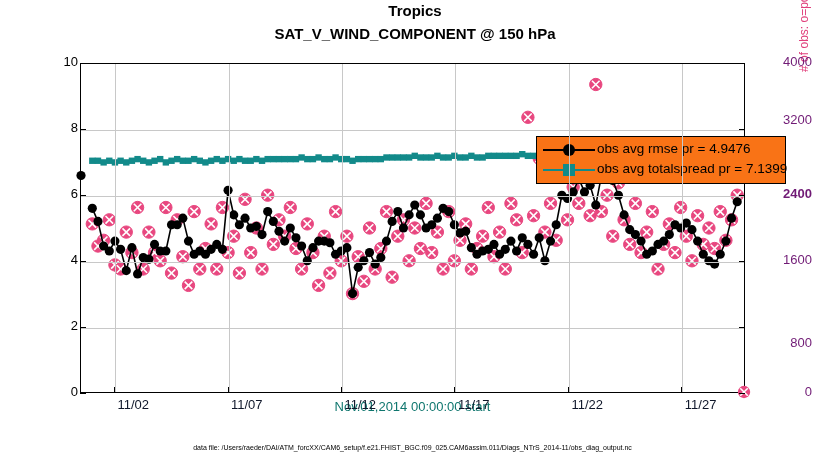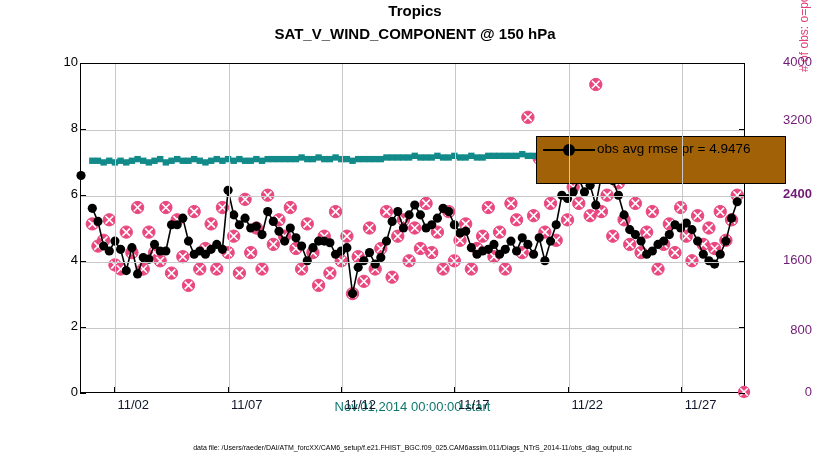--- a/index.html
+++ b/index.html
@@ -37,21 +37,21 @@
   .ytick-r{position:absolute;left:752px;font-size:13px;color:#701a75;text-align:right;width:60px;}
   .xtick{position:absolute;top:397px;font-size:13px;color:#0f172a;text-align:right;width:70px;}
   .tickmark-l{position:absolute;width:6px;height:1px;background:#000;}
   .tickmark-r{position:absolute;width:6px;height:1px;background:#000;}
   .tickmark-x{position:absolute;height:6px;width:1px;background:#000;}
 
   svg.series{position:absolute;left:0;top:0;width:100%;height:100%;overflow:visible;}
 
   #legend{
     position:absolute;left:455px;top:72px;width:250px;height:48px;
-    background:#a16207;border:1px solid #000;box-sizing:border-box;
+    background:#f97316;border:1px solid #000;box-sizing:border-box;
   }
   .leg-row{position:absolute;left:0;width:250px;height:22px;}
   .leg-text{position:absolute;left:60px;top:2px;font-size:13.5px;color:#000;white-space:nowrap;}
 </style>
 </head>
 <body>
 
 <div id="root">
   <div class="title1">Tropics</div>
   <div class="title2">SAT_V_WIND_COMPONENT @ 150 hPa</div>
@@ -648,20 +648,27 @@
       </svg>
 
     <div id="legend">
       <div class="leg-row" style="top:2px;">
         <svg width="56" height="22" style="position:absolute;left:4px;top:0;">
           <line x1="2" y1="11" x2="54" y2="11" stroke="#000000" stroke-width="2"></line>
           <circle cx="28" cy="11" r="6" fill="#000000"></circle>
         </svg>
         <span class="leg-text">obs avg rmse pr = 4.9476</span>
       </div>
+      <div class="leg-row" style="top:22px;">
+        <svg width="56" height="22" style="position:absolute;left:4px;top:0;">
+          <line x1="2" y1="11" x2="54" y2="11" stroke="#128a8a" stroke-width="2"></line>
+          <rect x="22" y="5" width="12" height="12" fill="#128a8a"></rect>
+        </svg>
+        <span class="leg-text">obs avg totalspread pr = 7.1399</span>
+      </div>
     </div>
   <div class="vgrid" style="left: 34.0444px;"></div>
       <div class="vgrid" style="left: 147.526px;"></div>
       <div class="vgrid" style="left: 261.007px;"></div>
       <div class="vgrid" style="left: 374.488px;"></div>
       <div class="vgrid" style="left: 487.969px;"></div>
       <div class="vgrid" style="left: 601.451px;"></div>
       <div class="hgrid" style="top: 264px;"></div>
       <div class="hgrid" style="top: 198px;"></div>
       <div class="hgrid" style="top: 132px;"></div>
@@ -682,21 +689,21 @@
       <div class="ytick-l" style="top: 186px;">6</div>
       <div class="tickmark-l" style="left: 80px; top: 195px;"></div>
       <div class="ytick-l" style="top: 120px;">8</div>
       <div class="tickmark-l" style="left: 80px; top: 129px;"></div>
       <div class="ytick-l" style="top: 54px;">10</div>
       <div class="tickmark-l" style="left: 80px; top: 63px;"></div>
     </div>
   <div id="ticks-right">
       <div class="ytick-r" style="top: 384px;">0</div>
       <div class="tickmark-r" style="left: 739px; top: 393px;"></div>
-      <div class="ytick-r" style="top: 322px;">800</div>
+      <div class="ytick-r" style="top: 335px;">800</div>
       <div class="tickmark-r" style="left: 739px; top: 327px;"></div>
       <div class="ytick-r" style="top: 252px;">1600</div>
       <div class="tickmark-r" style="left: 739px; top: 261px;"></div>
       <div class="ytick-r" style="top: 186px; font-weight: bold;">2400</div>
       <div class="tickmark-r" style="left: 739px; top: 195px;"></div>
       <div class="ytick-r" style="top: 112px;">3200</div>
       <div class="tickmark-r" style="left: 739px; top: 129px;"></div>
       <div class="ytick-r" style="top: 54px;">4000</div>
       <div class="tickmark-r" style="left: 739px; top: 63px;"></div>
     </div>

